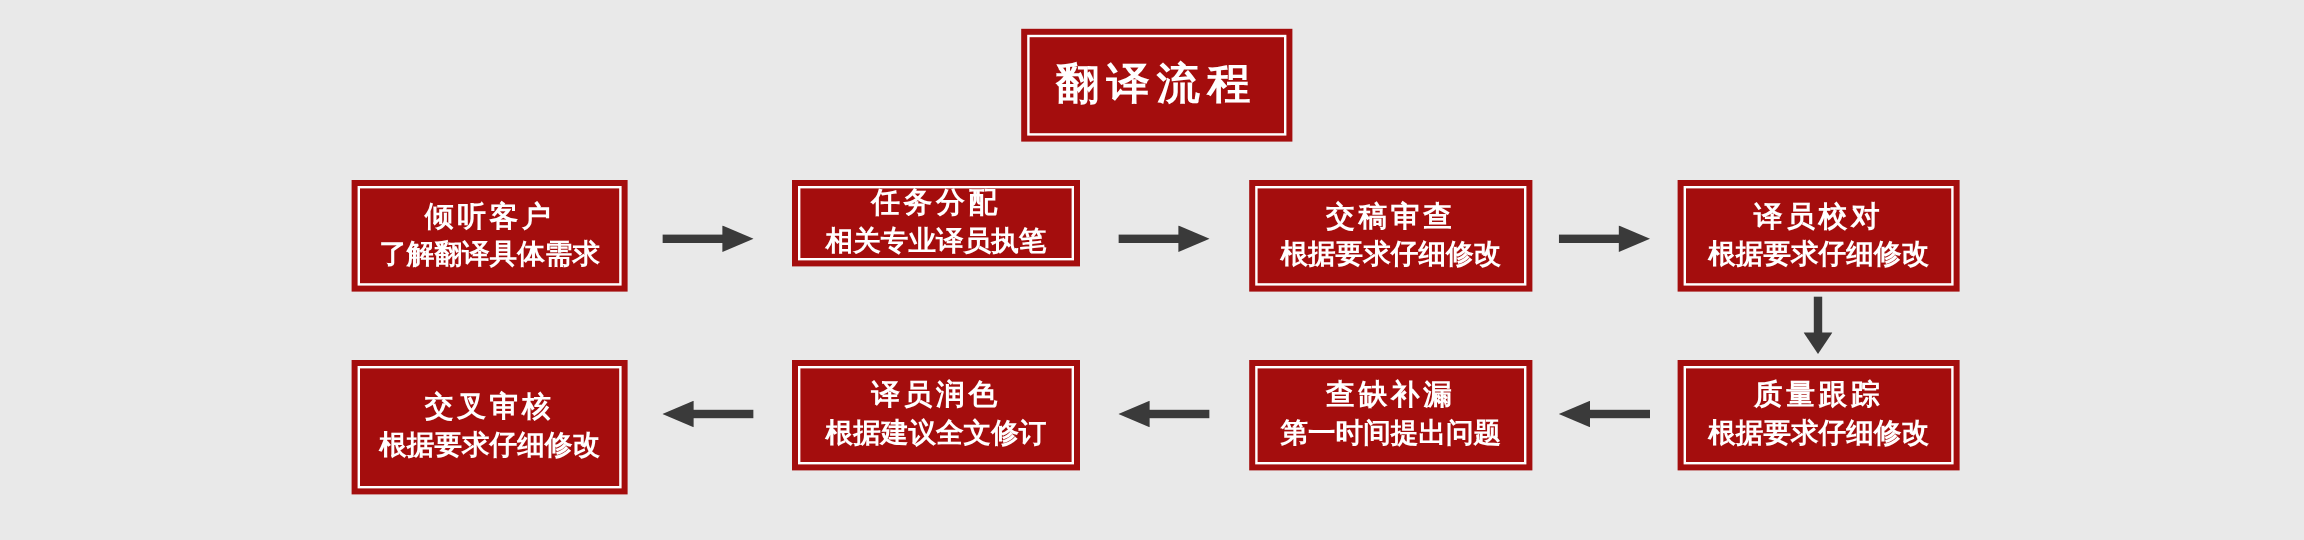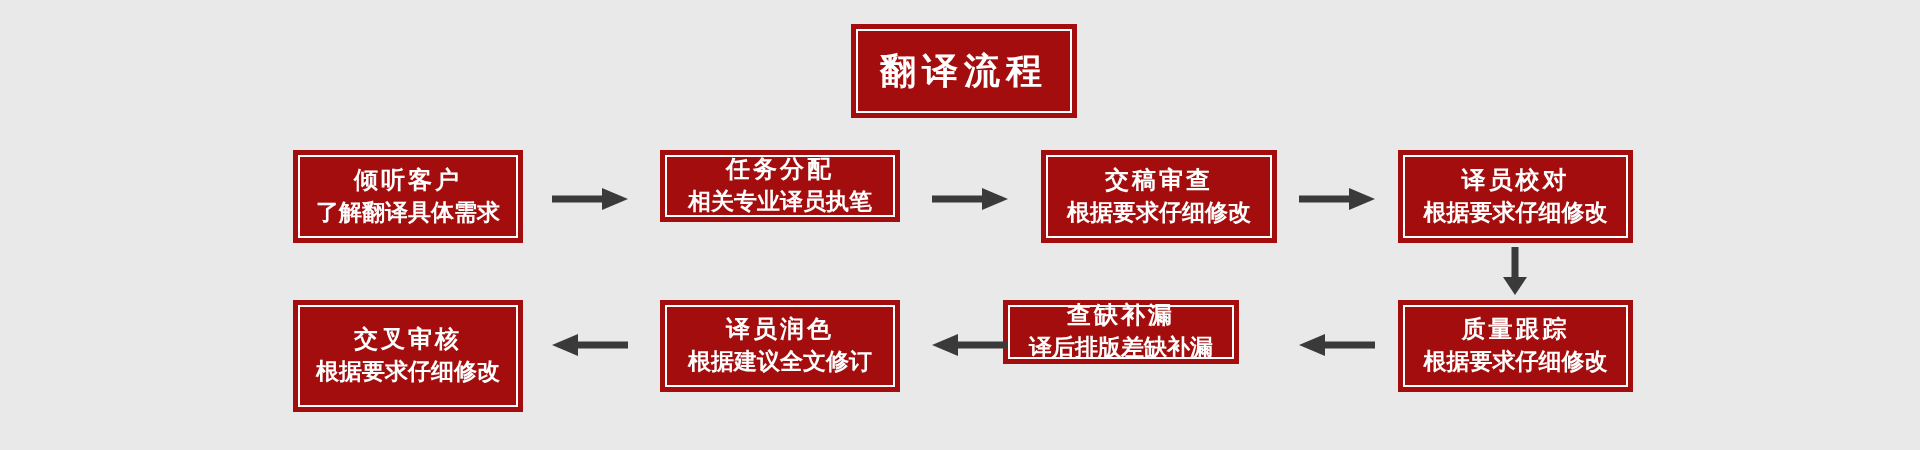--- a/index.html
+++ b/index.html
@@ -87,23 +87,23 @@
   <div class="box" style="left:293px;top:300px;width:230px;height:112px">
     <div class="box-title">交叉审核</div>
     <div class="box-sub">根据要求仔细修改</div>
   </div>
 
   <div class="box" style="left:660px;top:300px;width:240px;height:92px">
     <div class="box-title">译员润色</div>
     <div class="box-sub">根据建议全文修订</div>
   </div>
 
-  <div class="box" style="left:1003px;top:300px;width:236px;height:64px">
+  <div class="box" style="left:1041px;top:300px;width:236px;height:92px">
     <div class="box-title">查缺补漏</div>
-    <div class="box-sub">译后排版差缺补漏</div>
+    <div class="box-sub">第一时间提出问题</div>
   </div>
 
   <div class="box" style="left:1398px;top:300px;width:235px;height:92px">
     <div class="box-title">质量跟踪</div>
     <div class="box-sub">根据要求仔细修改</div>
   </div>
 
   <svg class="arrow" style="left:552px;top:188px" width="76" height="22" viewBox="0 0 76 22">
     <rect x="0" y="7.5" width="54" height="7"></rect>
     <polygon points="50,0 76,11 50,22"></polygon>

